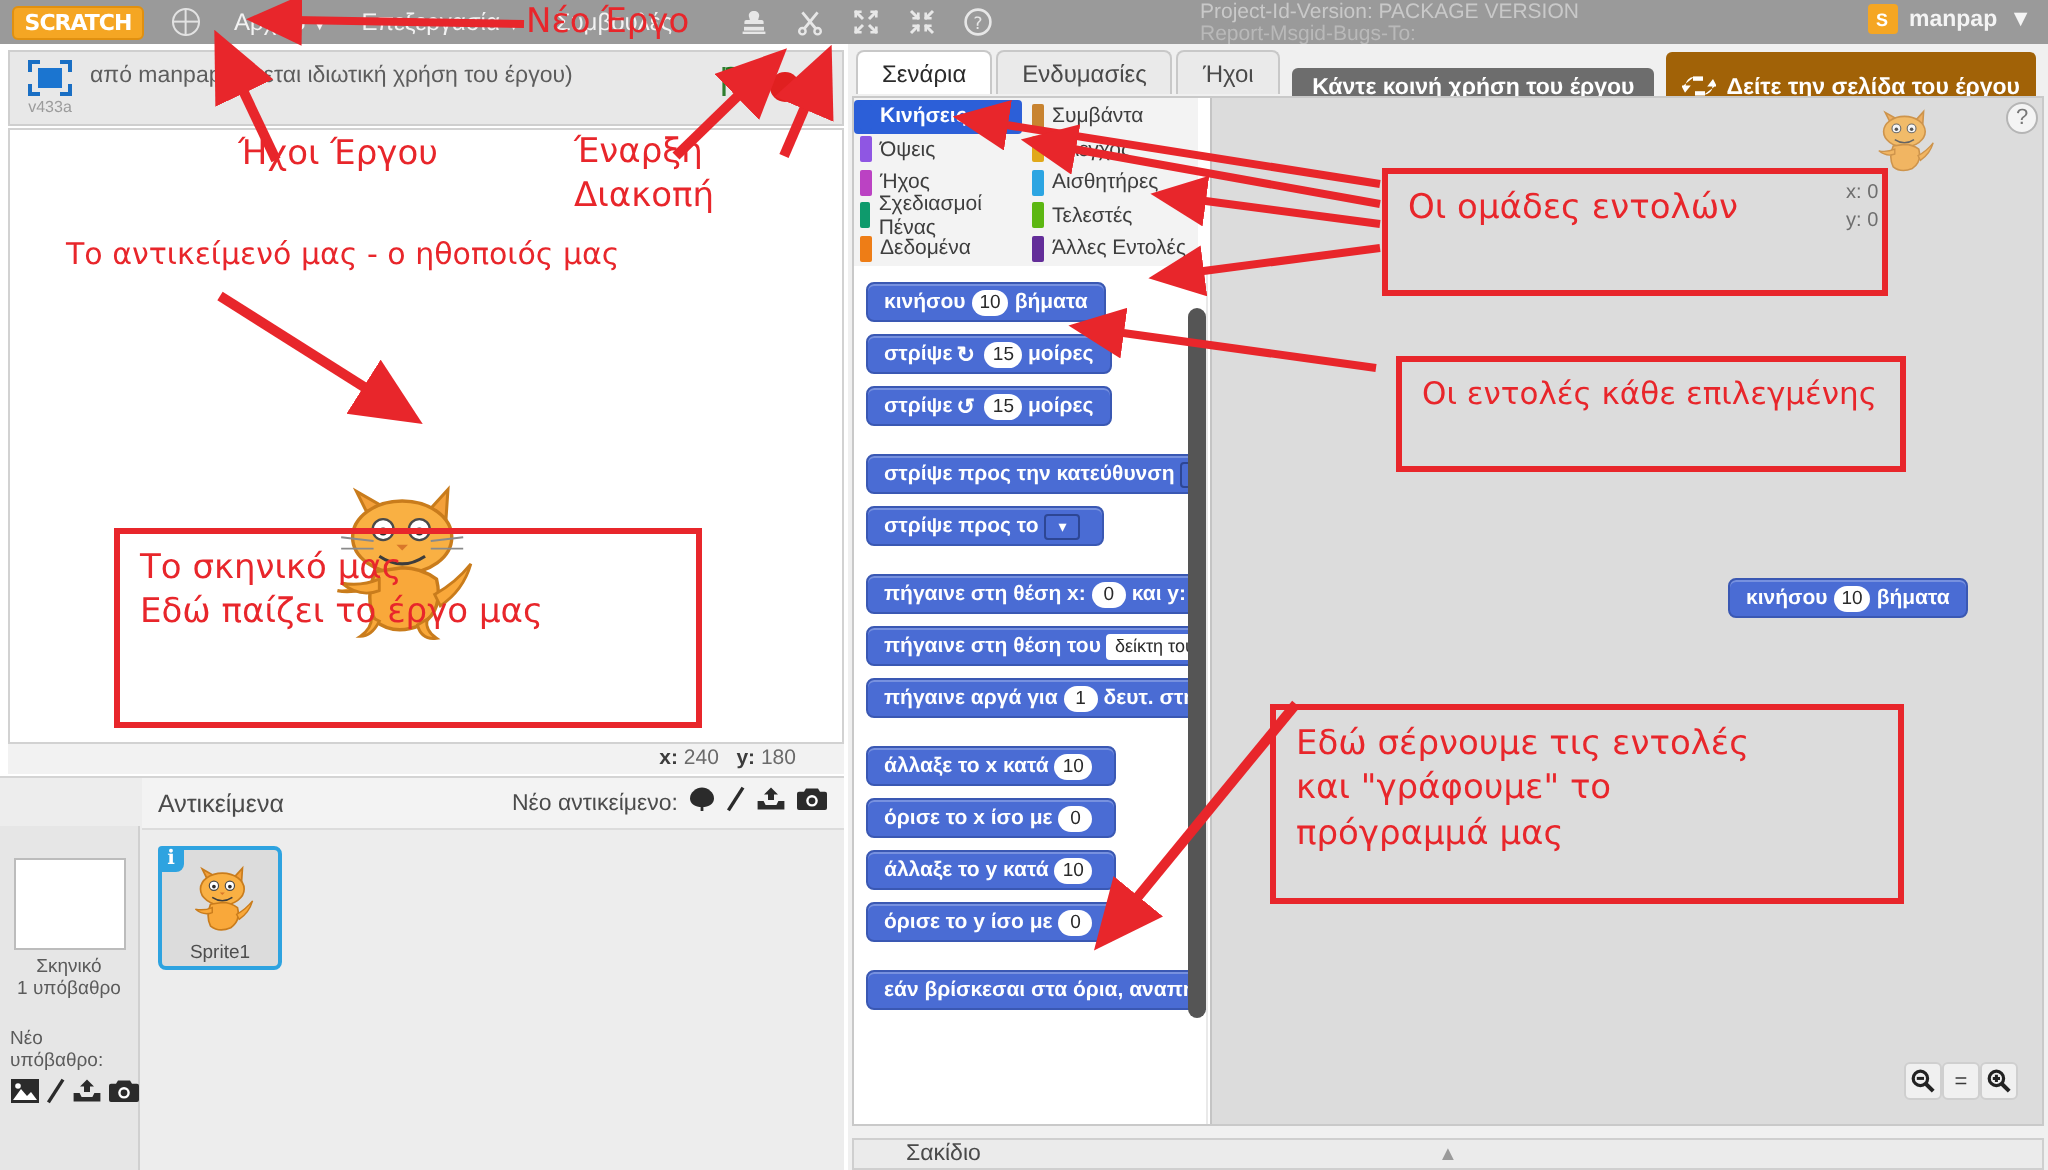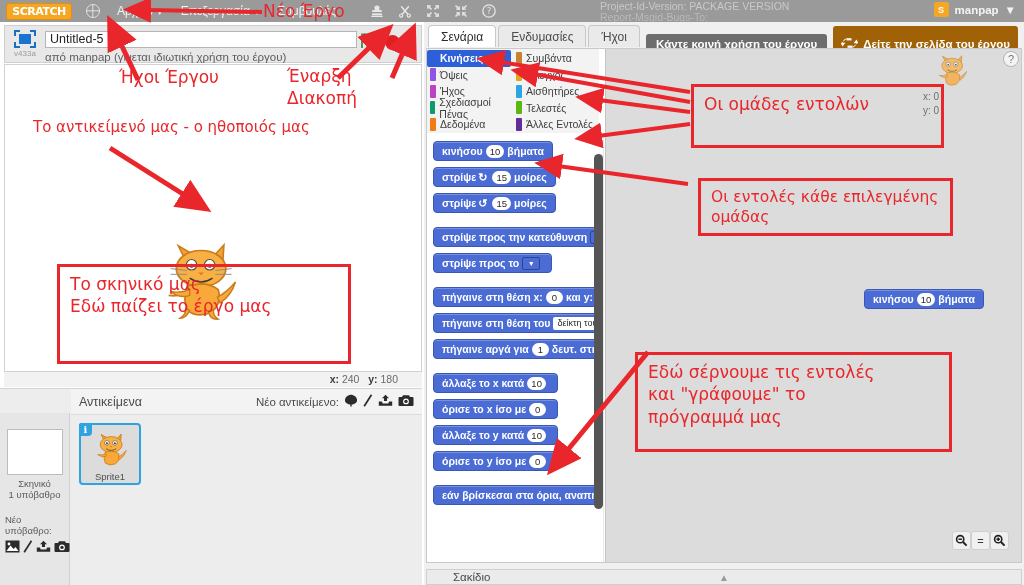--- a/index.html
+++ b/index.html
@@ -444,21 +444,20 @@
       <div class="brackets">
         <span class="bk tl"></span>
           <span class="bk tr"></span>
         <span class="bk bl"></span>
           <span class="bk br"></span>
         <span class="core"></span>
       </div>
       <div class="ver-label">v433a</div>
     </div>
     <div class="proj-fields">
-      <input class="proj-name-input" type="text" value="Untitled-5" style="">
       <div class="proj-owner">από manpap (γίνεται ιδιωτική χρήση του έργου)</div>
     </div>
     <div class="flag-stop">
       <span style="display:block;">
         <svg width="19" height="17" viewBox="0 0 19 17">
             <path d="M3 1.5 L3 16" stroke="#2f7d2f" stroke-width="1.6"></path>
             <path d="M4 1.8 C8 0.3 12 3.5 16 2.2 L16 8.6 C12 9.9 8 6.7 4 8.2 Z" fill="#1f7a1f"></path>
           </svg>
       </span>
       <span class="stop-btn"></span>
@@ -838,21 +837,20 @@
     <div>Το σκηνικό μας</div>
     <div>Εδώ παίζει το έργο μας</div>
   </div>
 
   <div class="ann-box" style="left:691px; top:84px; width:253px; height:64px; font-size:17px;">
     <div>Οι ομάδες εντολών</div>
   </div>
 
   <div class="ann-box" style="left:698px; top:178px; width:255px; height:58px; font-size:15.5px;">
     <div>Οι εντολές κάθε επιλεγμένης</div>
-    <div>ομάδας</div>
   </div>
 
   <div class="ann-box" style="left:635px; top:352px; width:317px; height:100px; font-size:17px;">
     <div>Εδώ σέρνουμε τις εντολές</div>
     <div>και "γράφουμε" το</div>
     <div>πρόγραμμά μας</div>
   </div>
 
 </div>
 

